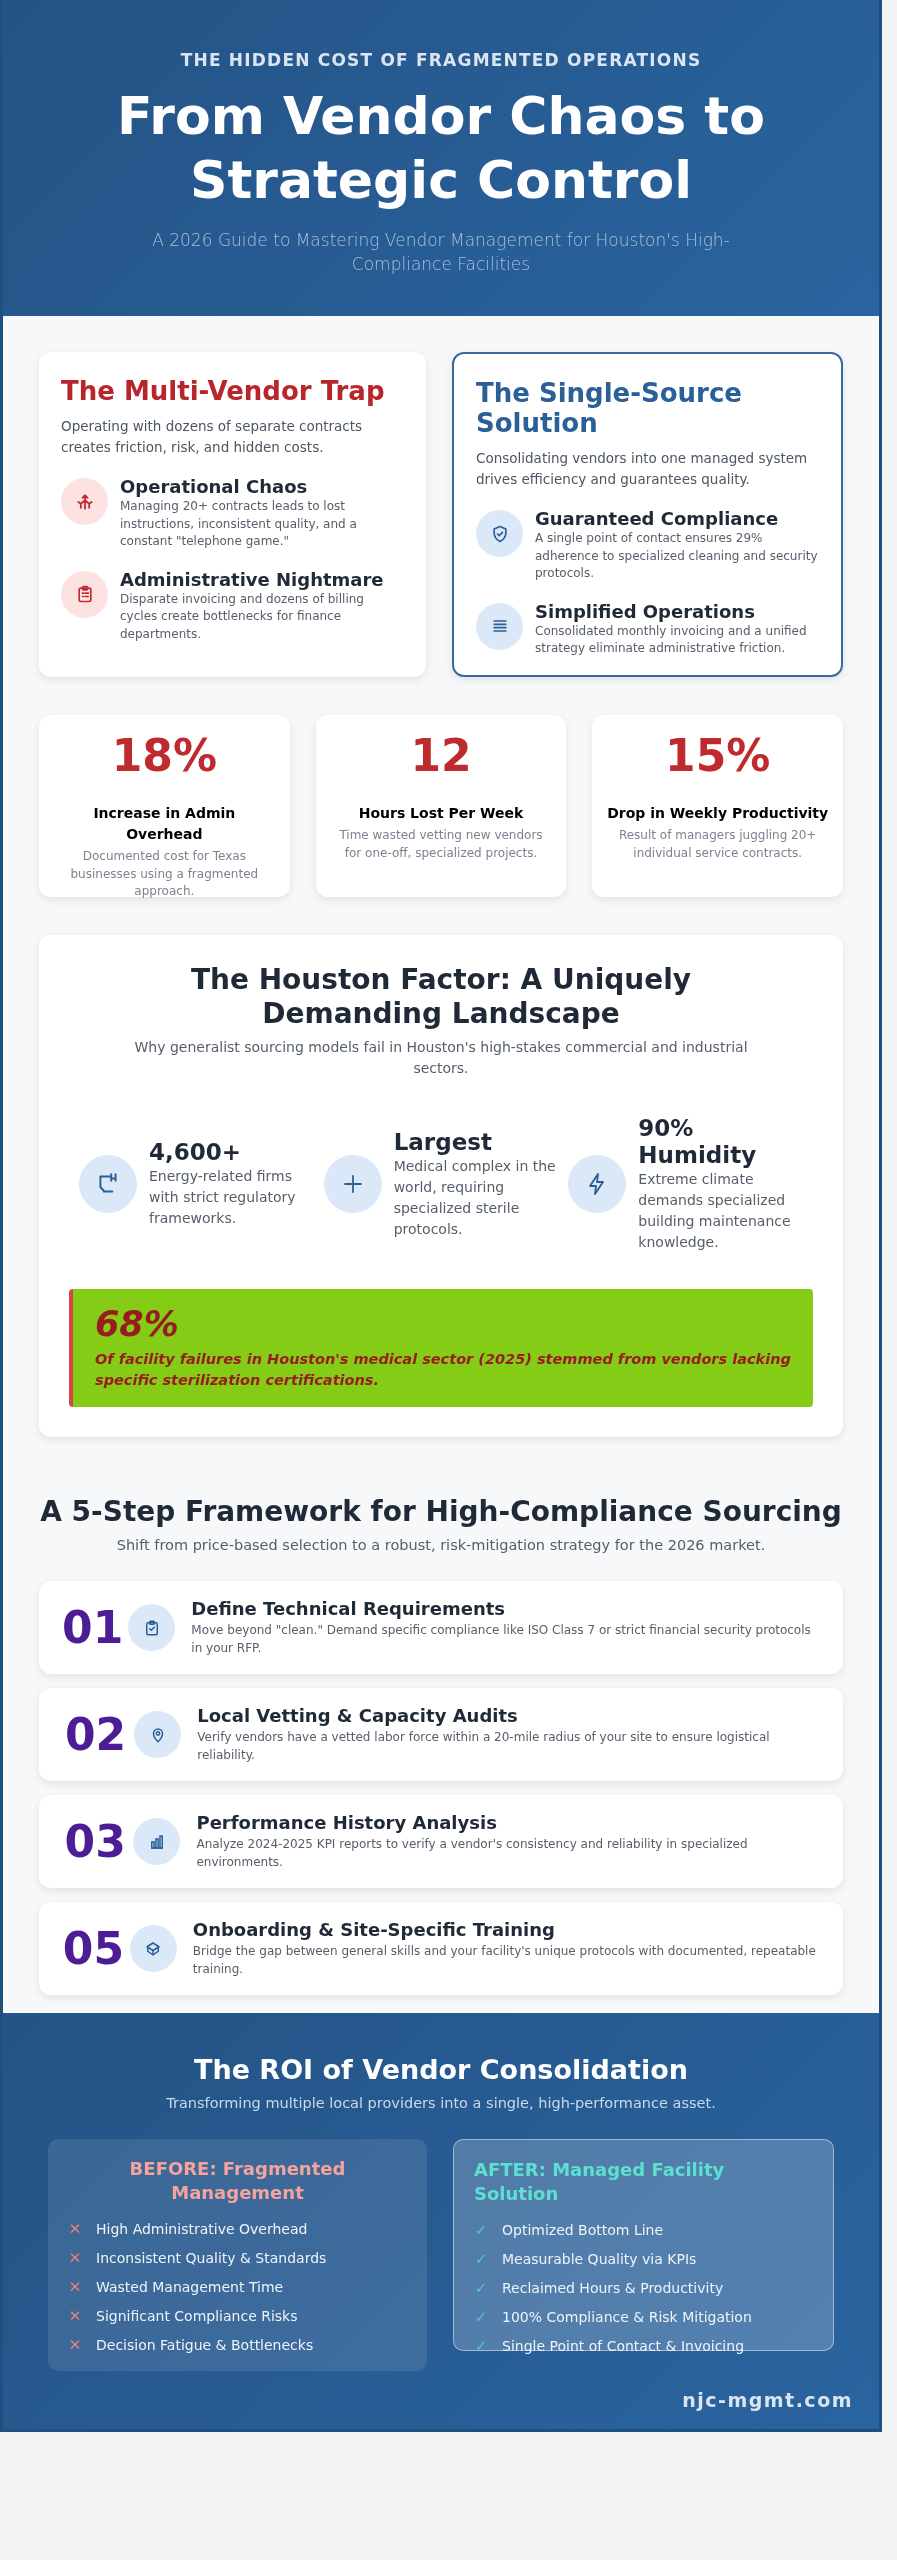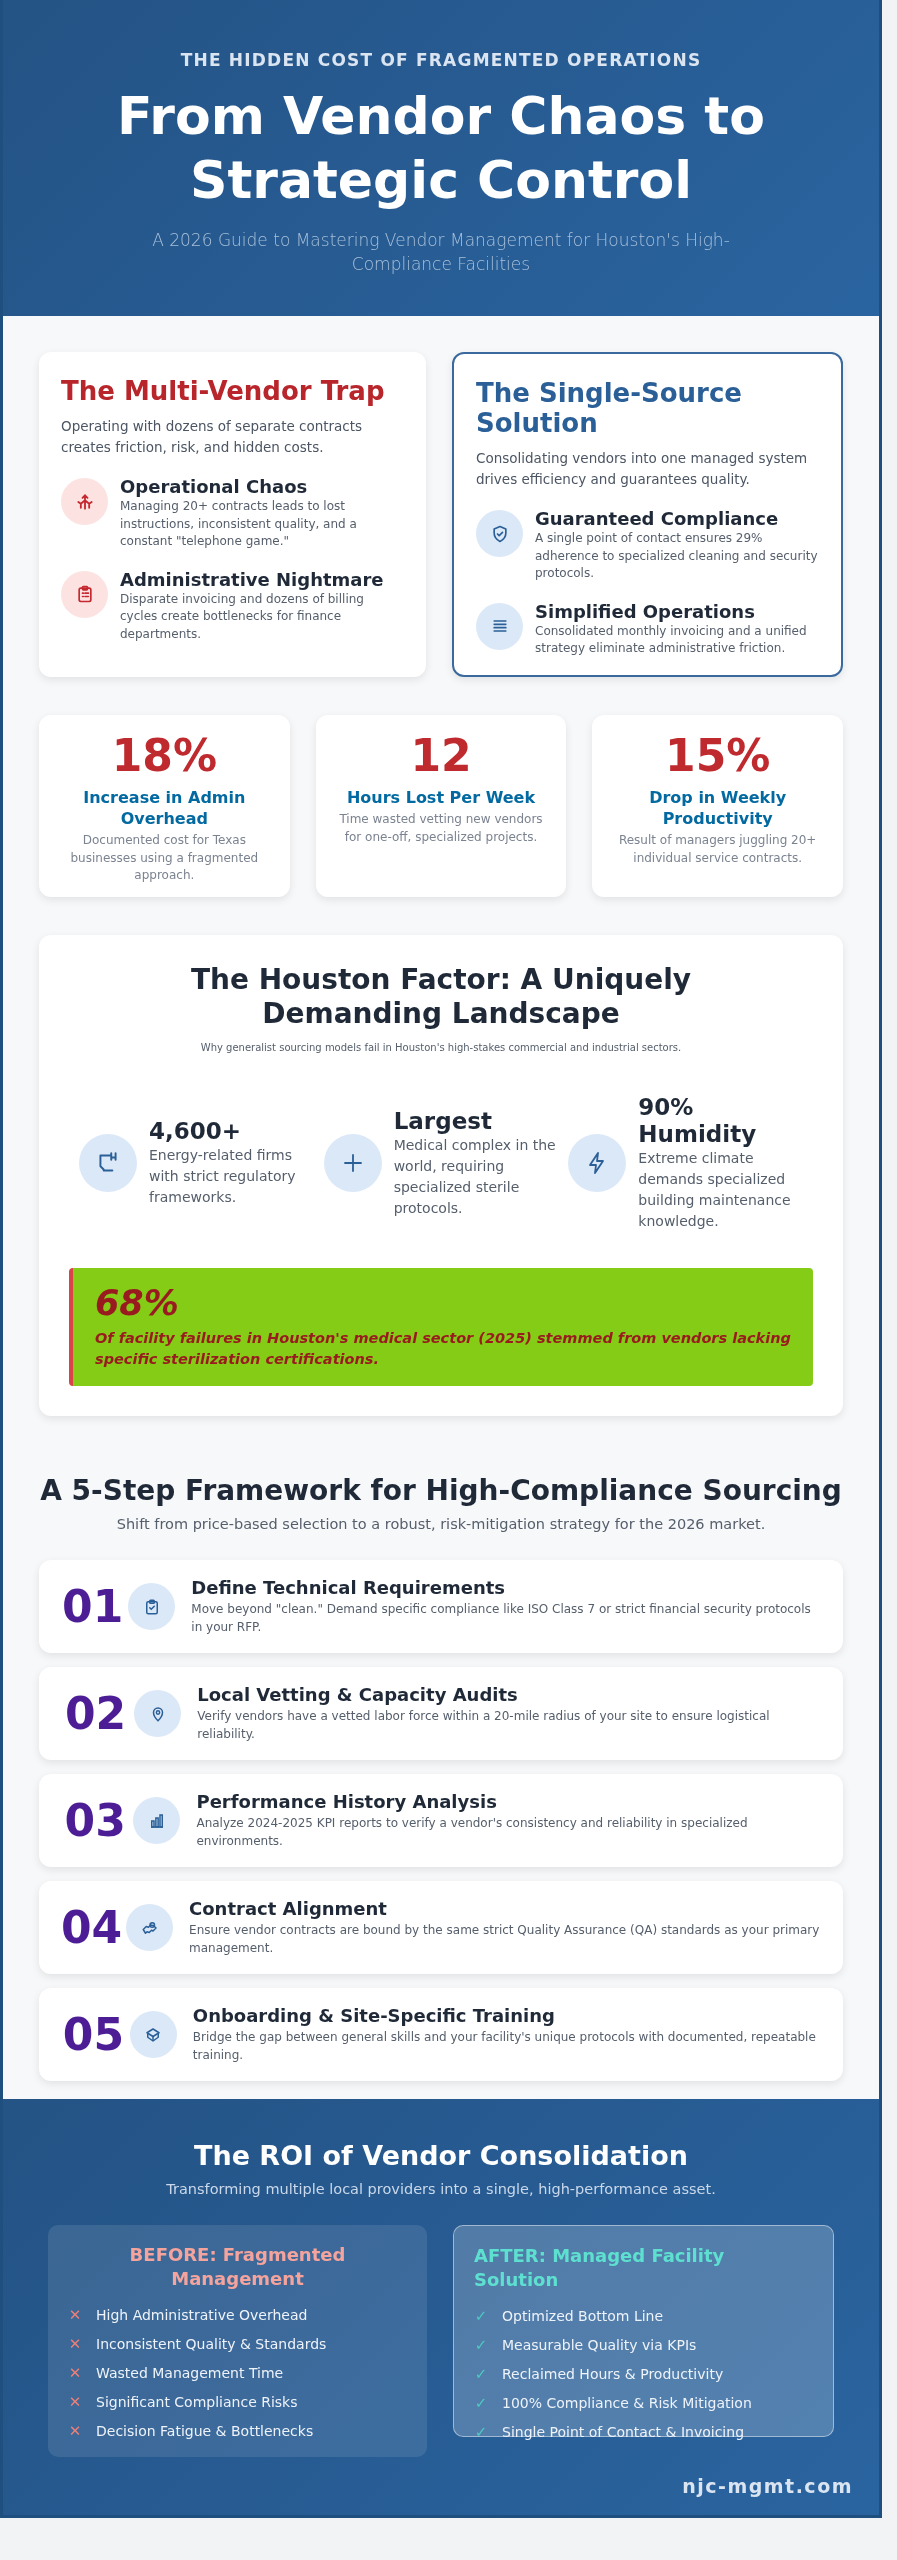--- a/index.html
+++ b/index.html
@@ -35,26 +35,26 @@
     display: flex; align-items: center; justify-content: center; margin-top: 2px;
   }
   .trap .ic { background: #fde2e2; color: #c5282f; }
   .solution .ic { background: #dbe8f8; color: #2a5f97; }
   .feature h3 { font-size: 18px; font-weight: bold; color: #1f2937; line-height: 22px; }
   .feature p { font-size: 12px; line-height: 17.5px; color: #555e6b; margin-top: 0; }
 
   .stats { display: flex; gap: 26px; margin-top: 38px; }
   .stat { flex: 1; height: 182px; text-align: center; padding: 16px 14px; }
   .stat .num { font-size: 44px; font-weight: bold; color: #bf2a2f; line-height: 50px; }
-  .stat .label { font-size: 16px; font-weight: bold; color: #0369a1; line-height: 21px; margin-top: 6px; }
+  .stat .label { font-size: 14px; font-weight: bold; color: #000000; line-height: 21px; margin-top: 22px; }
   .stat .desc { font-size: 12px; color: #7b8390; line-height: 17.5px; margin-top: 3px; }
 
   .houston { margin-top: 38px; padding: 28px 30px 30px 30px; text-align: center; }
   .houston h2 { font-size: 28px; line-height: 34px; font-weight: bold; color: #1f2937; padding: 0 40px; }
-  .houston .sub { font-size: 10px; line-height: 21px; color: #555e6b; margin-top: 6px; padding: 0 40px; }
+  .houston .sub { font-size: 14px; line-height: 21px; color: #555e6b; margin-top: 6px; padding: 0 40px; }
   .facts { display: flex; margin-top: 36px; text-align: left; padding-left: 10px; }
   .fact { flex: 1; display: flex; align-items: center; gap: 12px; }
   .fact .ic { width: 58px; height: 58px; border-radius: 50%; background: #dbe8f8; flex: 0 0 58px; display: flex; align-items: center; justify-content: center; color: #2a5f97; }
   .fact h4 { font-size: 23px; font-weight: bold; color: #1f2937; line-height: 27px; }
   .fact p { font-size: 14px; line-height: 21px; color: #555e6b; }
   .alert {
     margin-top: 36px; background: #84cc16; border-left: 4px solid #d9434a; border-radius: 4px;
     text-align: left; padding: 14px 22px 16px 22px; font-style: italic;
   }
   .alert .num { font-size: 35px; font-weight: bold; color: #991b1f; line-height: 42px; }
@@ -265,33 +265,20 @@
                 <rect x="10.5" y="8" width="3" height="12"></rect>
                 <rect x="16" y="4" width="3" height="16"></rect>
               </svg>
           </span>
           <div style="text-align:left">
             <h3>Performance History Analysis</h3>
             <p>Analyze 2024-2025 KPI reports to verify a vendor's consistency and reliability in specialized environments.</p>
           </div>
         </div>
         <div class="card step">
-          <div class="n">04</div>
-          <span class="ic">
-            <svg width="18" height="18" viewBox="0 0 24 24" fill="none" stroke="currentColor" stroke-width="2" stroke-linejoin="round">
-                <path d="M3 14l4-4 3 1 3-3 4 1 3 3-4 4-2-1-3 3-3-1-2 2z"></path>
-                <circle cx="15" cy="8" r="3"></circle>
-              </svg>
-          </span>
-          <div style="text-align:left">
-            <h3>Contract Alignment</h3>
-            <p>Ensure vendor contracts are bound by the same strict Quality Assurance (QA) standards as your primary management.</p>
-          </div>
-        </div>
-        <div class="card step">
           <div class="n">05</div>
           <span class="ic">
             <svg width="18" height="18" viewBox="0 0 24 24" fill="none" stroke="currentColor" stroke-width="2" stroke-linejoin="round">
                 <path d="M12 4l8 5-8 5-8-5z"></path>
                 <path d="M5 10v5l7 5 7-5v-5"></path>
                 <path d="M12 14v6"></path>
               </svg>
           </span>
           <div style="text-align:left">
             <h3>Onboarding &amp; Site-Specific Training</h3>

